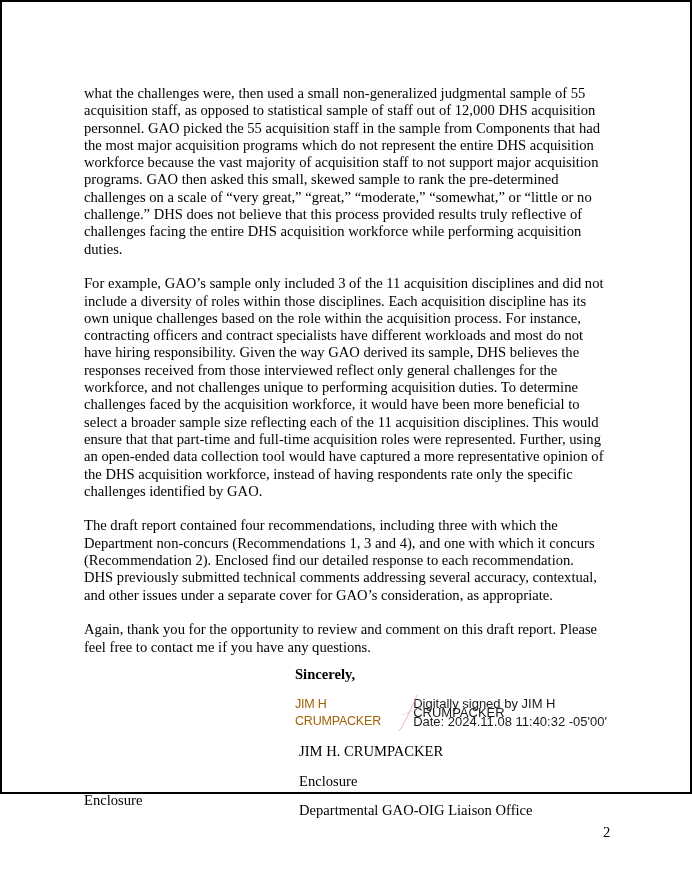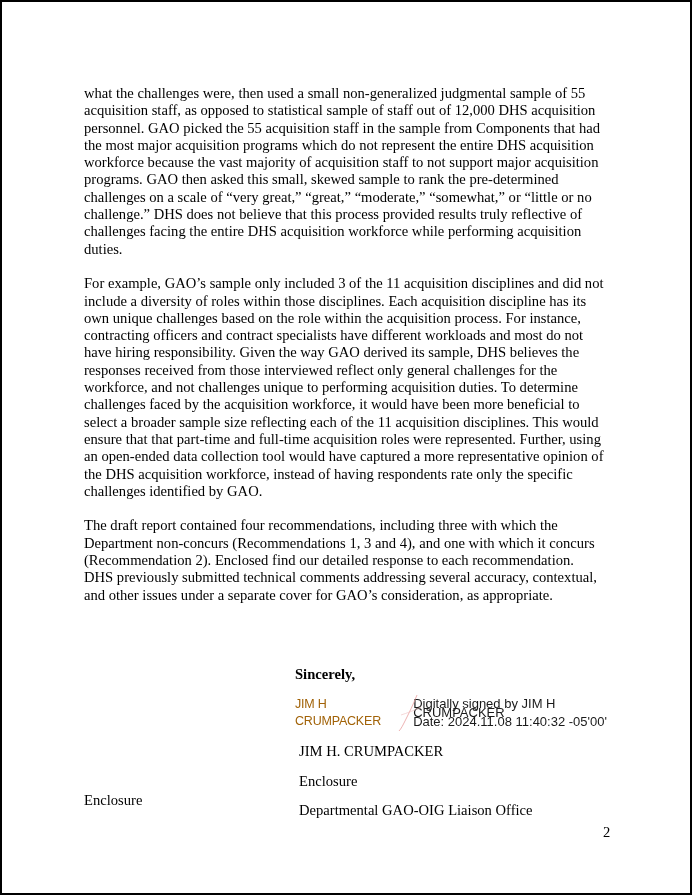--- a/index.html
+++ b/index.html
@@ -1,19 +1,19 @@
 <!DOCTYPE html>
 <html><head>
   <meta charset="utf-8">
   <style>
     html, body { margin: 0; padding: 0; background: #ffffff; }
     body { width: 692px; height: 895px; position: relative; overflow: hidden; }
     .page {
       position: absolute; left: 0; top: 0;
-      width: 692px; height: 895px;
+      width: 692px; height: 794px;
       box-sizing: border-box;
       border: 2px solid #000000;
       background: #ffffff;
     }
     .text {
       font-family: "Liberation Serif", "DejaVu Serif", serif;
       font-size: 14.6px;
       color: #000000;
       line-height: 17.3px;
     }
@@ -77,20 +77,22 @@
 select a broader sample size reflecting each of the 11 acquisition disciplines.  This would
 ensure that that part-time and full-time acquisition roles were represented.  Further, using
 an open-ended data collection tool would have captured a more representative opinion of
 the DHS acquisition workforce, instead of having respondents rate only the specific
 challenges identified by GAO.</p>
     <p class="para">The draft report contained four recommendations, including three with which the
 Department non-concurs (Recommendations 1, 3 and 4), and one with which it concurs
 (Recommendation 2).  Enclosed find our detailed response to each recommendation.
 DHS previously submitted technical comments addressing several accuracy, contextual,
 and other issues under a separate cover for GAO’s consideration, as appropriate.</p>
+    <p class="para">Again, thank you for the opportunity to review and comment on this draft report.  Please
+feel free to contact me if you have any questions.</p>
   </div>
 
   <div class="sign-block text">
     <p class="sincerely">Sincerely,</p>
 
     <div class="esig">
       <svg class="esig-stroke" viewBox="0 0 30 40">
         <path d="M22 2 C 18 12, 14 20, 10 28 C 8 32, 6 36, 4 38" stroke="#e8a0a0" stroke-width="0.8" fill="none"></path>
         <path d="M6 22 C 12 20, 18 18, 26 14" stroke="#f0c0c0" stroke-width="0.6" fill="none"></path>
       </svg>

